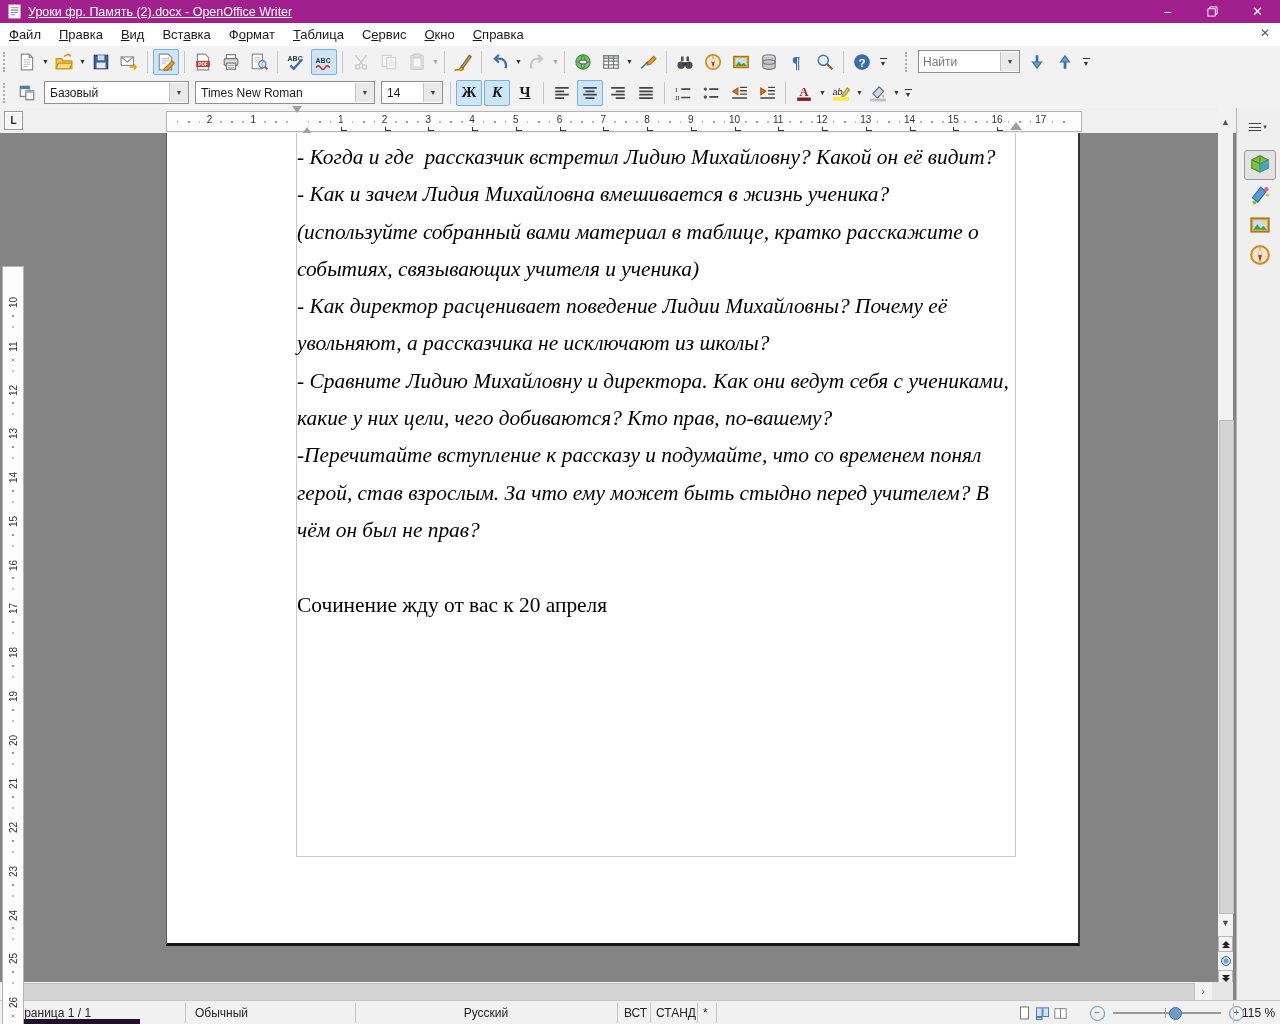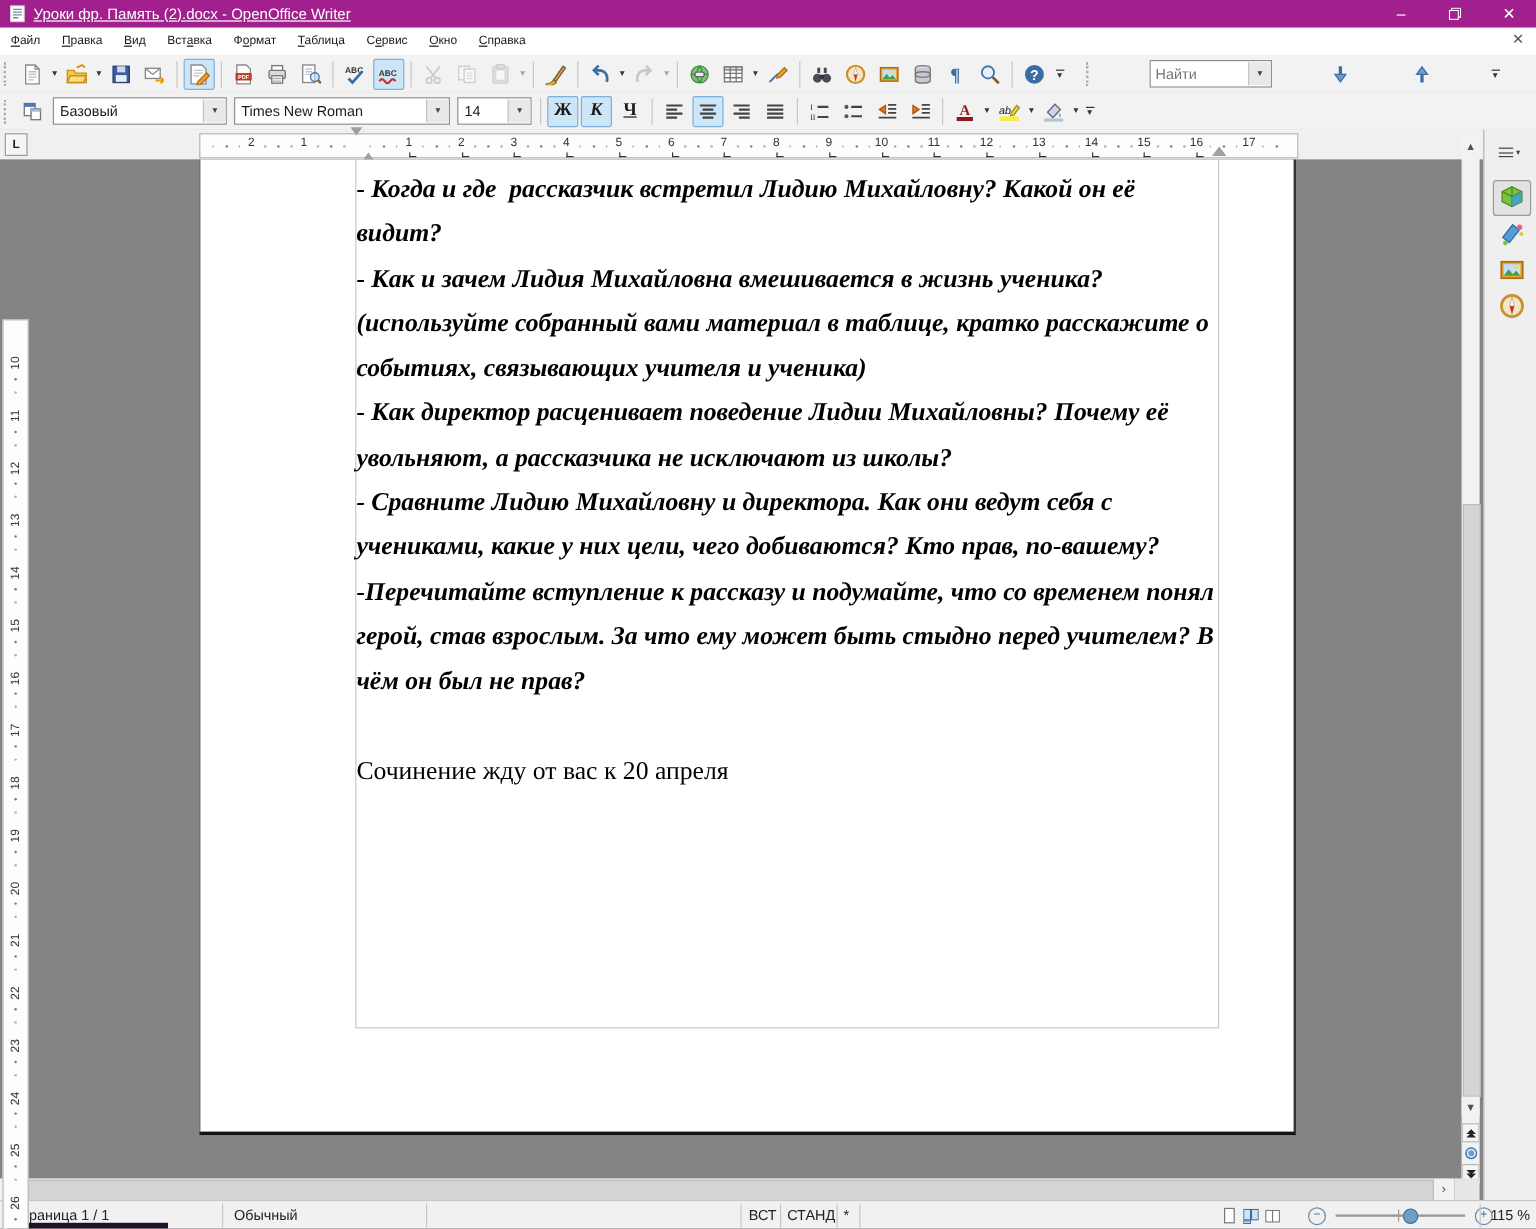--- a/index.html
+++ b/index.html
@@ -9,21 +9,21 @@
   
   .titlebar{position:absolute;left:0;top:0;width:1280px;height:23px;
             display:flex;align-items:center;color:#fff;}
   .titlebar .appicon{margin:0 6px 0 7px;display:flex;}
   .titlebar .ttl{font-size:12.5px;flex:1;white-space:nowrap;text-decoration:underline;}
   .wbtn{width:45px;height:23px;display:flex;align-items:center;justify-content:center;
         color:#fff;font-size:13px;}
   
   .menubar{position:absolute;left:0;top:23px;width:1280px;height:23px;background:#fff;
            display:flex;align-items:center;border-bottom:1px solid #e2e2e2;}
-  .mitem{padding:3px 9px;font-size:10px;}
+  .mitem{padding:3px 9px;font-size:13px;}
   .mitem u{text-decoration:underline;}
   .doc-close{position:absolute;right:10px;top:3px;color:#555;font-size:12px;}
   
   .toolbar{position:absolute;left:0;width:1280px;background:#f2f2f2;display:flex;
            align-items:center;border-bottom:1px solid #d9d9d9;}
   #tb-std{top:46px;height:31px;}
   #tb-fmt{top:77px;height:31px;}
   .handle{width:4px;height:20px;border-left:2px dotted #adadad;margin:0 4px 0 3px;}
   .tbtn{width:24px;height:24px;border:1px solid transparent;border-radius:2px;
         display:flex;align-items:center;justify-content:center;margin:0 1px;flex:none;}
@@ -35,21 +35,21 @@
       font-size:7px;color:#333;flex:none;}
   .dd.disabled{opacity:.4;}
   .sep{width:1px;height:22px;background:#c6c6c6;margin:0 4px;flex:none;}
   .lbtn{font-family:"Liberation Serif",serif;font-size:15px;width:24px;height:24px;}
   .combo{height:21px;background:#fff;border:1px solid #8f8f8f;display:flex;
          align-items:center;justify-content:space-between;font-size:12px;flex:none;
          margin:0 3px;}
   .combo .cv{padding-left:5px;white-space:nowrap;overflow:hidden;}
   .combo .arrow{width:18px;height:19px;background:#e9e9e9;border-left:1px solid #c4c4c4;
          display:flex;align-items:center;justify-content:center;font-size:7px;color:#444;}
-  .findwrap{display:flex;align-items:center;margin-left:12px;gap:40px;}
+  .findwrap{display:flex;align-items:center;margin-left:12px;}
   .findbox{width:100px;}
   .findbox input{border:0;outline:0;width:72px;font-size:12px;padding-left:4px;
                  font-family:"Liberation Sans",sans-serif;background:transparent;}
   .ovf{width:14px;height:24px;display:flex;flex-direction:column;align-items:center;
        justify-content:center;color:#333;font-size:7px;line-height:5px;}
   .ovf i{font-style:normal;display:block;width:7px;border-top:1px solid #333;margin-bottom:2px;}
   
   .ruler-h-row{position:absolute;left:0;top:108px;width:1280px;height:25px;background:#f0f0f0;}
   .tab-selector{position:absolute;left:4px;top:3px;width:17px;height:17px;background:#f5f5f5;
       border:1px solid #9a9a9a;box-shadow:inset 1px 1px 0 #fff;display:flex;align-items:center;
@@ -77,21 +77,21 @@
   .page{position:absolute;left:166px;top:0;width:911px;height:810px;background:#fff;
         border-left:1px solid #5a5a5a;border-right:2px solid #333;border-bottom:3px solid #151515;
         overflow:hidden;}
   .text-boundary{position:absolute;left:129px;top:-5px;width:718px;height:727px;
         border:1px solid #c9c9c9;}
   .doc-content{position:absolute;left:130px;top:6px;width:717px;
         font-family:"Liberation Serif",serif;font-size:21.4px;line-height:37.3px;color:#000;}
   .doc-content p{margin:0;}
   .p-justify{text-align:justify;}
   .p-title{text-align:center;font-weight:bold;font-style:italic;}
-  .p-item{font-weight:bold;font-style:italic;white-space:pre-wrap;}
+  .p-item{font-weight:normal;font-style:italic;white-space:pre-wrap;}
   .p-empty{min-height:37.3px;}
   .caret{display:inline-block;width:1.5px;height:26px;background:#000;vertical-align:-5px;
          margin-left:3px;}
   
   .vscroll{position:absolute;left:1218px;top:108px;width:15px;height:878px;background:#f2f2f2;}
   .vthumb{position:absolute;left:1px;width:13px;background:#d4d4d4;border:1px solid #bdbdbd;}
   .sbtn{position:absolute;left:0;width:15px;height:17px;display:flex;align-items:center;
         justify-content:center;font-size:9px;color:#505050;background:#f2f2f2;}
   .navbtn{position:absolute;left:0;width:15px;height:16px;border:1px solid #b8b8b8;
         background:#f4f4f4;display:flex;flex-direction:column;align-items:center;
@@ -913,20 +913,21 @@
           </span>
         </div>
       </div>
   </div>
 
   <div class="statusbar">
     <div class="sfield" style="left:10px">Страница 1 / 1</div>
     <div class="ssep" style="left:185px"></div>
     <div class="sfield" style="left:195px">Обычный</div>
     <div class="ssep" style="left:355px"></div>
+    <div class="sfield" style="left:355px;width:262px;justify-content:center">Русский</div>
     <div class="ssep" style="left:617px"></div>
     <div class="sfield" style="left:624px">ВСТ</div>
     <div class="ssep" style="left:650px"></div>
     <div class="sfield" style="left:656px">СТАНД</div>
     <div class="ssep" style="left:697px"></div>
     <div class="sfield" style="left:703px">*</div>
     <div class="ssep" style="left:716px"></div>
     <div class="sfield" style="left:1018px">
       <svg class="pvicon" viewBox="0 0 13 15">
           <rect x="2.5" y="1" width="8" height="12" fill="#fff" stroke="#777"></rect>

